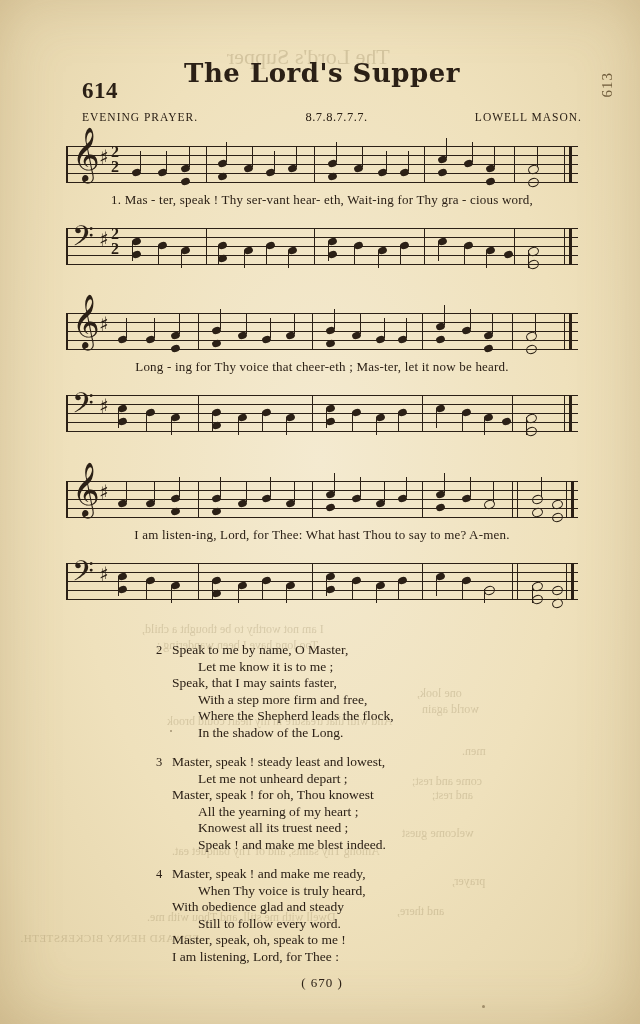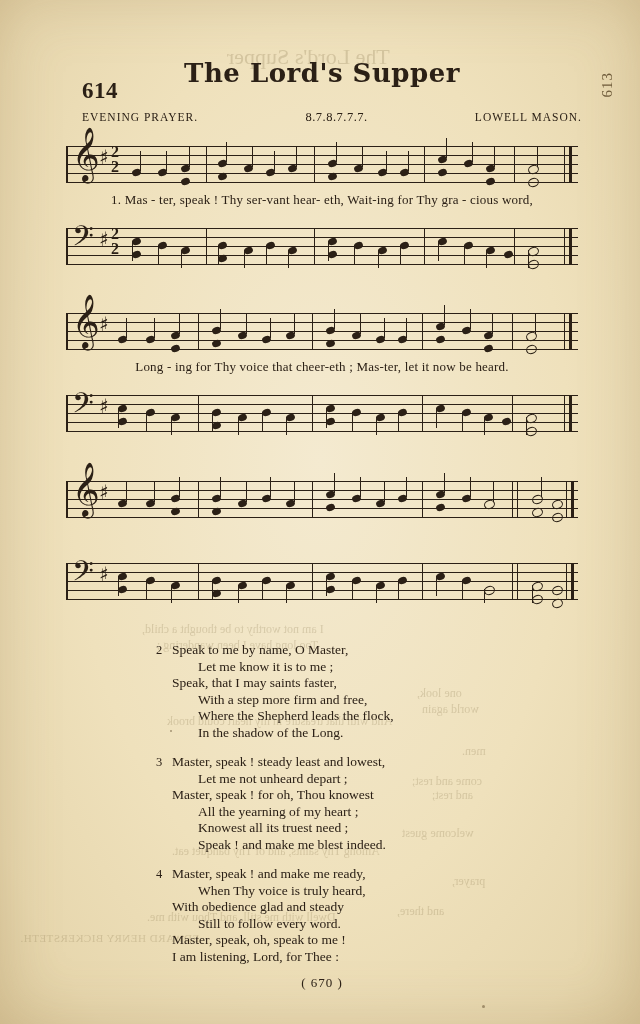--- a/index.html
+++ b/index.html
@@ -455,20 +455,21 @@
 
         <div class="note open" style="left:466px;top:22px;"></div>
         <div class="stem" style="left:475px;top:4px;height:20px;"></div>
         <div class="note open" style="left:466px;top:35px;"></div>
         <div class="note open" style="left:486px;top:27px;"></div>
         <div class="note open" style="left:486px;top:40px;"></div>
         <div class="barend" style="left:500px;"></div>
         <div class="barend thick" style="left:505px;"></div>
       </div>
 
+      <div class="lyric" style="top:54px;">I am listen-ing, Lord, for Thee: What hast Thou to say  to   me?  A-men.</div>
 
       <div class="staffblock" style="margin-top:36px;">
         <div class="line l0"></div>
         <div class="line l1"></div>
         <div class="line l2"></div>
         <div class="line l3"></div>
         <div class="line l4"></div>
         <div class="barend left"></div>
         <div class="clef bass">𝄢</div>
         <div class="keysig" style="left:33px;">♯</div>

